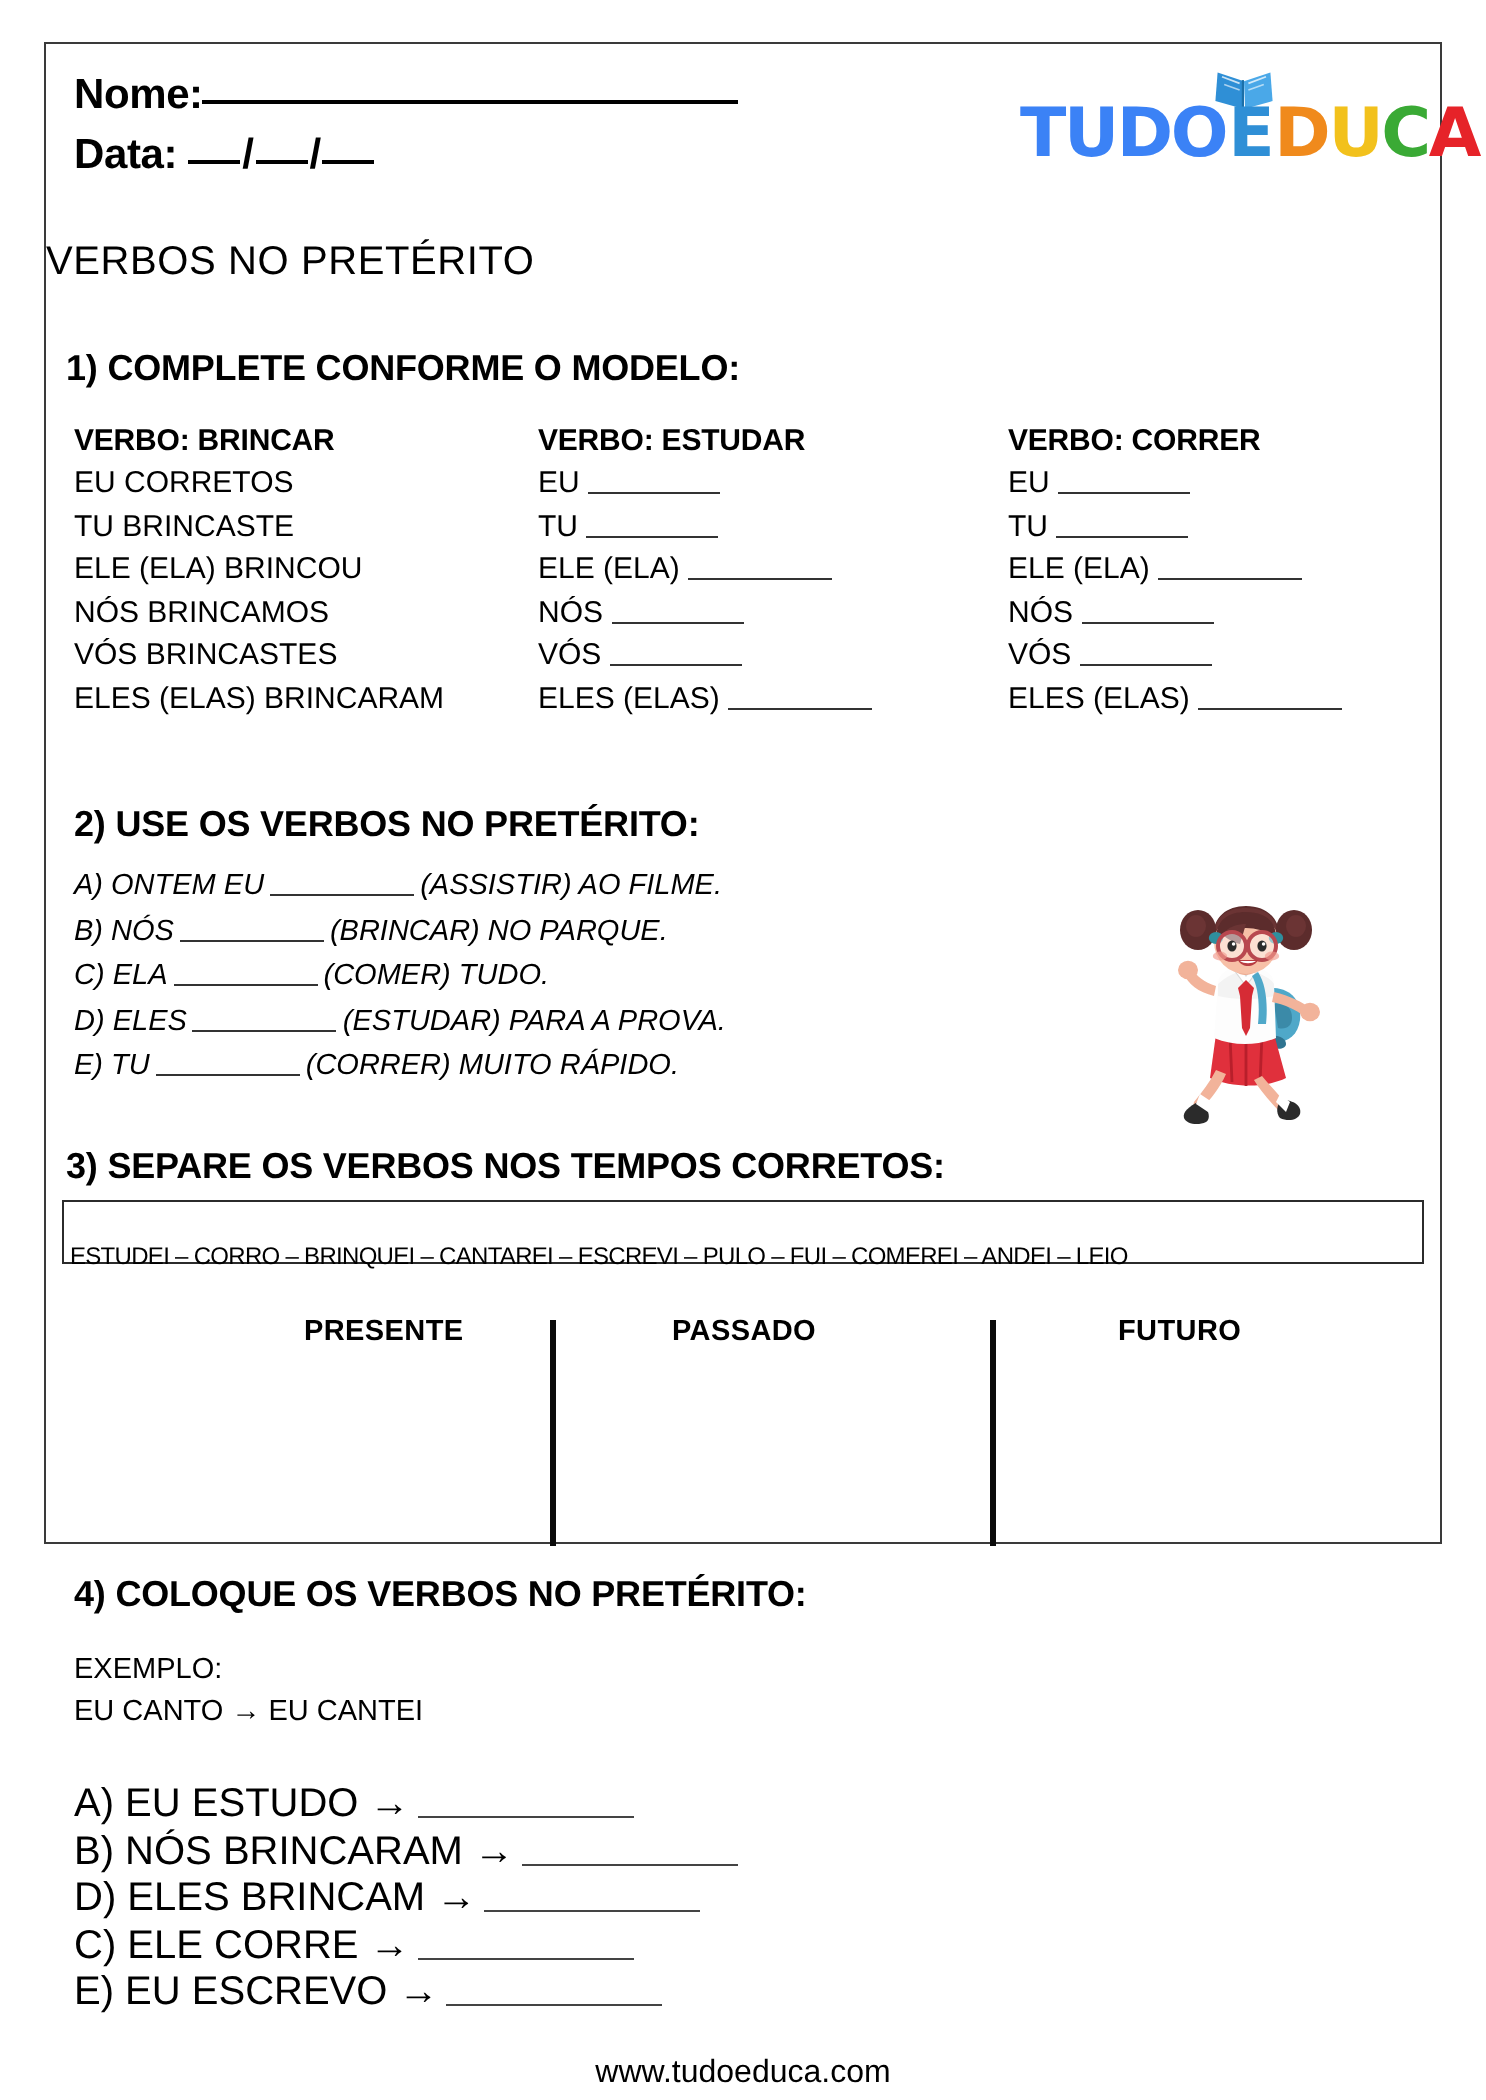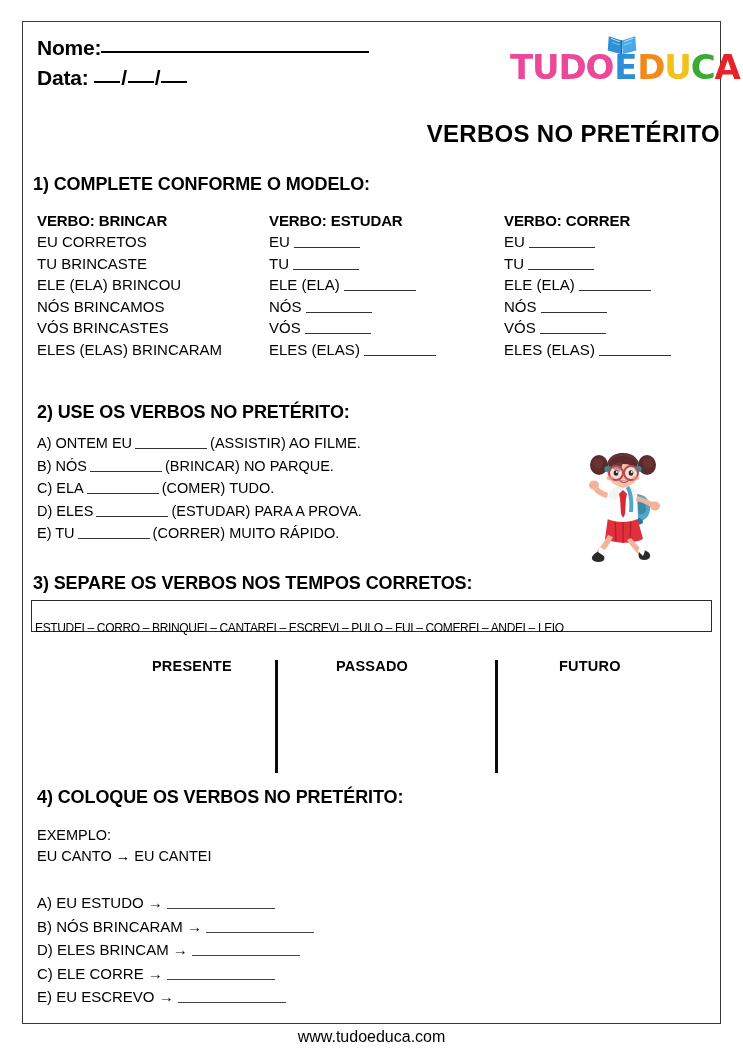--- a/index.html
+++ b/index.html
@@ -15,21 +15,21 @@
     color: #000000;
     overflow: hidden;
   }
 
   
   #page-frame {
     position: absolute;
     left: 22px;
     top: 21px;
     width: 699px;
-    height: 1003px;
+    height: 751px;
     border: 1.5px solid #3a3a3a;
     box-sizing: border-box;
     background: #ffffff;
   }
 
   
   #header-block {
     position: absolute;
     left: 14px;
     top: 11px;
@@ -75,21 +75,21 @@
     left: 0;
     bottom: 4px;
     font-size: 34px;
     font-weight: bold;
     font-family: "DejaVu Sans", sans-serif;
     letter-spacing: -1.2px;
     line-height: 34px;
     white-space: nowrap;
   }
   #logo-wordmark span { display: inline-block; }
-  .lg-tudo { color: #ec4899; }
+  .lg-tudo { color: #3b82f6; }
   .lg-e {
     color: #2f8fd6;
     position: relative;
     z-index: 2;
     padding: 0 1px;
   }
   .lg-d { color: #f08a1c; }
   .lg-u { color: #f2c11c; }
   .lg-c { color: #3aaa35; }
   .lg-a { color: #e62329; }
@@ -101,23 +101,23 @@
     height: 22px;
     z-index: 1;
   }
 
   
   #main-title {
     position: absolute;
     left: 0;
     right: 0;
     top: 98px;
-    text-align: right;
-    font-size: 24px;
-    font-weight: bold;
+    text-align: left;
+    font-size: 20px;
+    font-weight: normal;
     letter-spacing: 0.3px;
   }
 
   
   .section-heading {
     position: absolute;
     font-size: 18px;
     font-weight: bold;
     letter-spacing: -0.1px;
     white-space: nowrap;
@@ -165,20 +165,21 @@
   #sec2-items {
     position: absolute;
     left: 14px;
     top: 410px;
     width: 500px;
   }
   .s2-row {
     font-size: 14.5px;
     line-height: 22.5px;
     white-space: nowrap;
+    font-style: italic;
   }
   .s2-blank {
     display: inline-block;
     border-bottom: 1.4px solid #333;
     width: 72px;
     height: 12px;
     margin: 0 3px;
     vertical-align: -1px;
   }
 
@@ -249,21 +250,21 @@
     font-size: 14.5px;
     line-height: 21px;
     white-space: nowrap;
   }
   #sec4-items {
     position: absolute;
     left: 14px;
     top: 869px;
   }
   .s4-row {
-    font-size: 15px;
+    font-size: 20px;
     line-height: 23.5px;
     white-space: nowrap;
   }
   .s4-blank {
     display: inline-block;
     border-bottom: 1.4px solid #444;
     width: 108px;
     height: 12px;
     margin-left: 4px;
     vertical-align: -1px;

